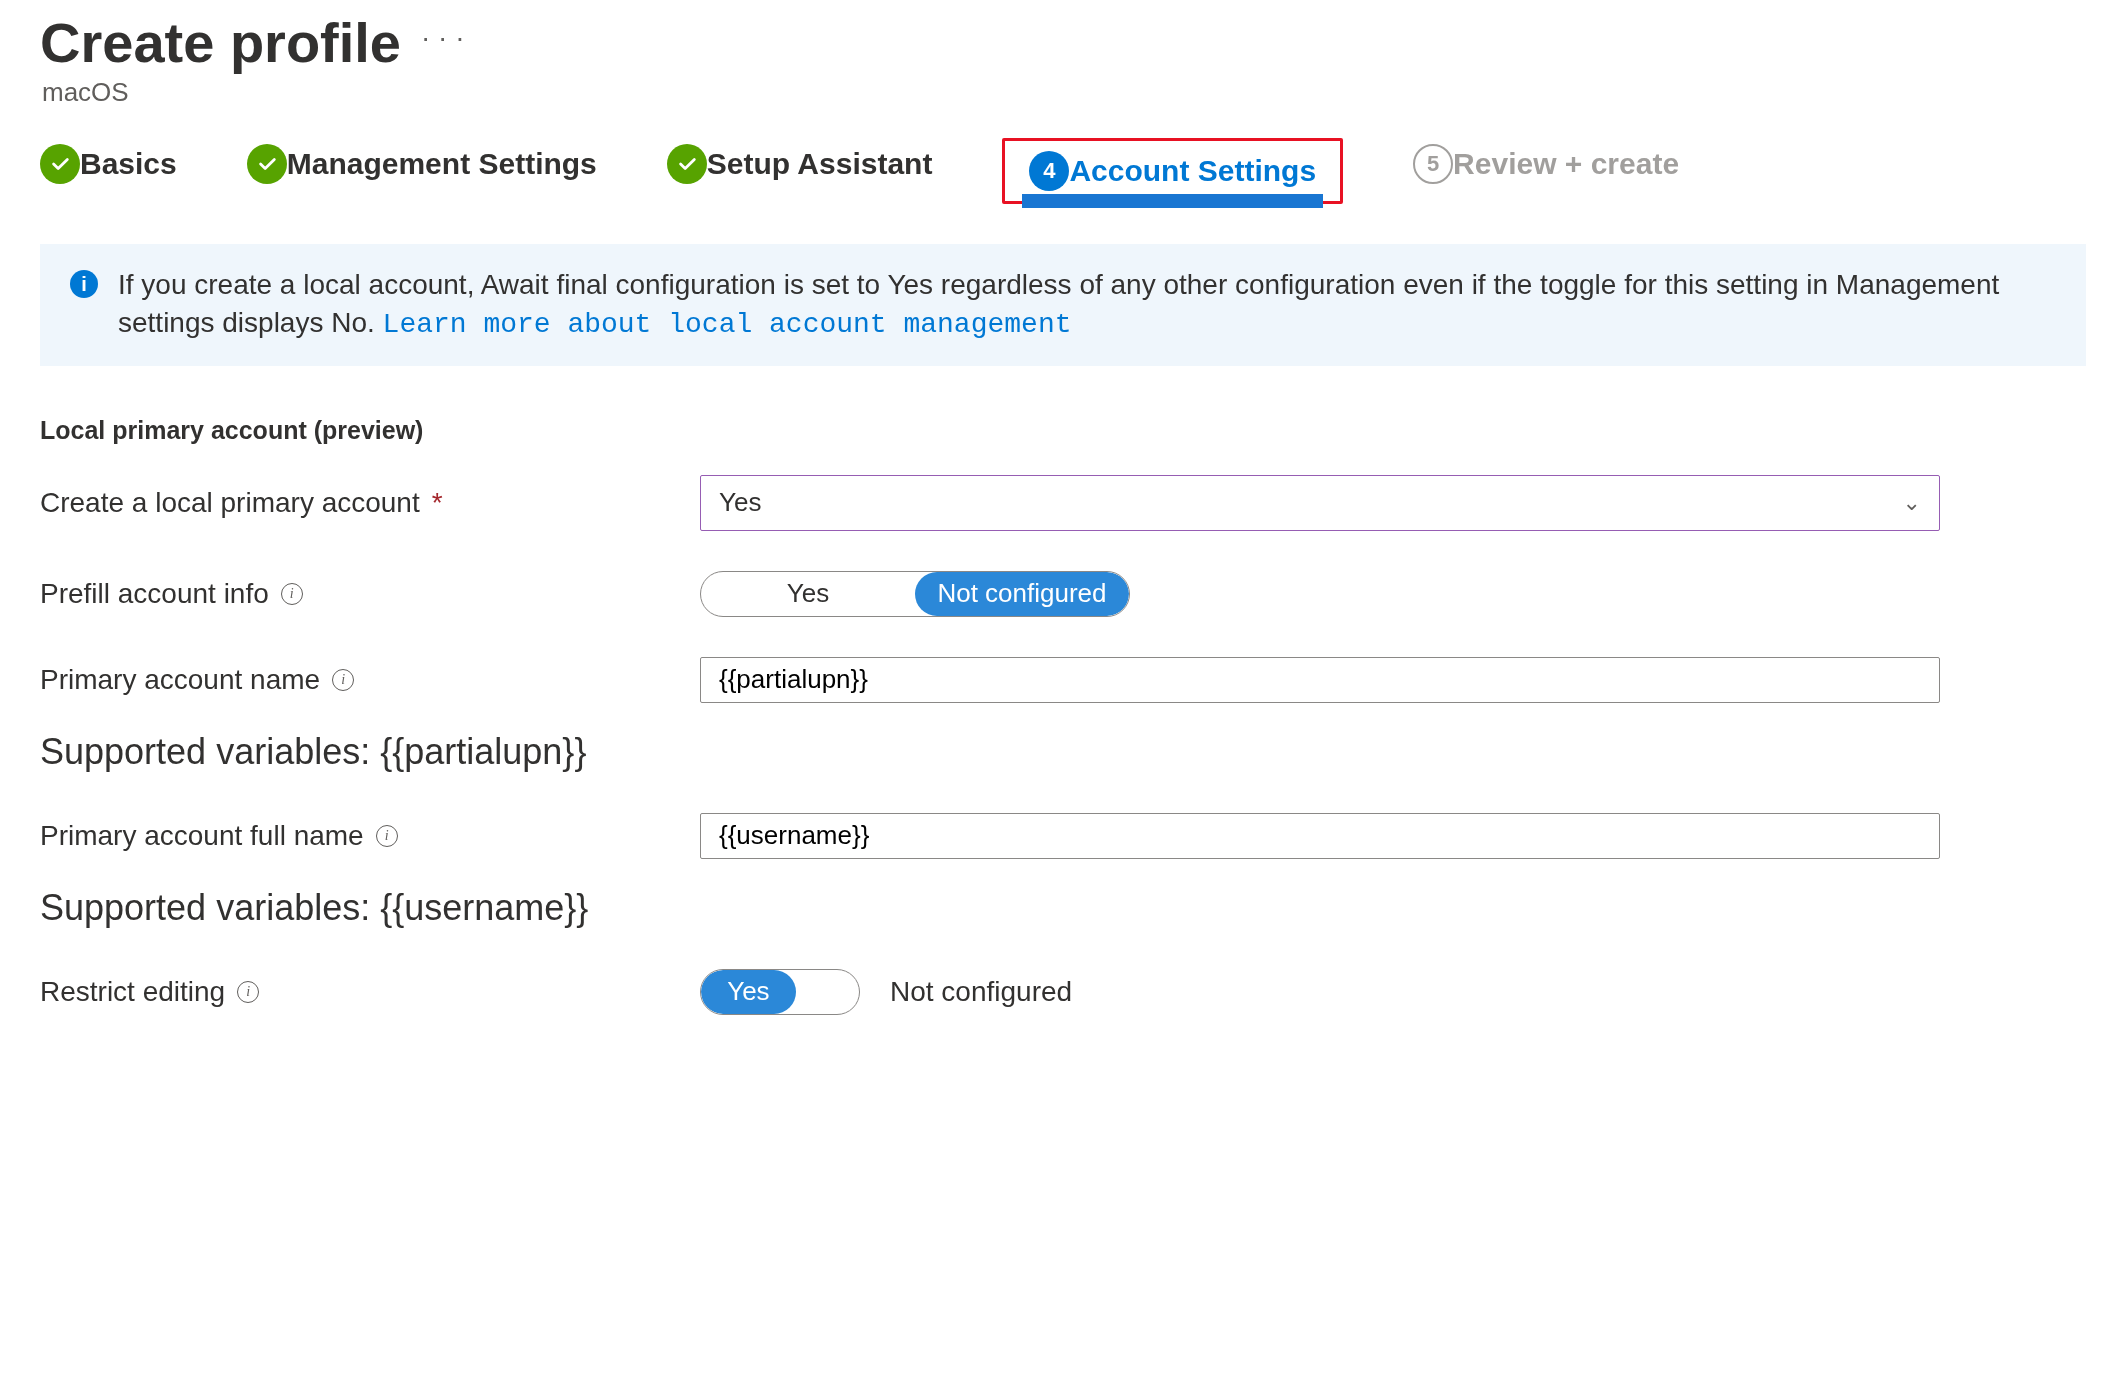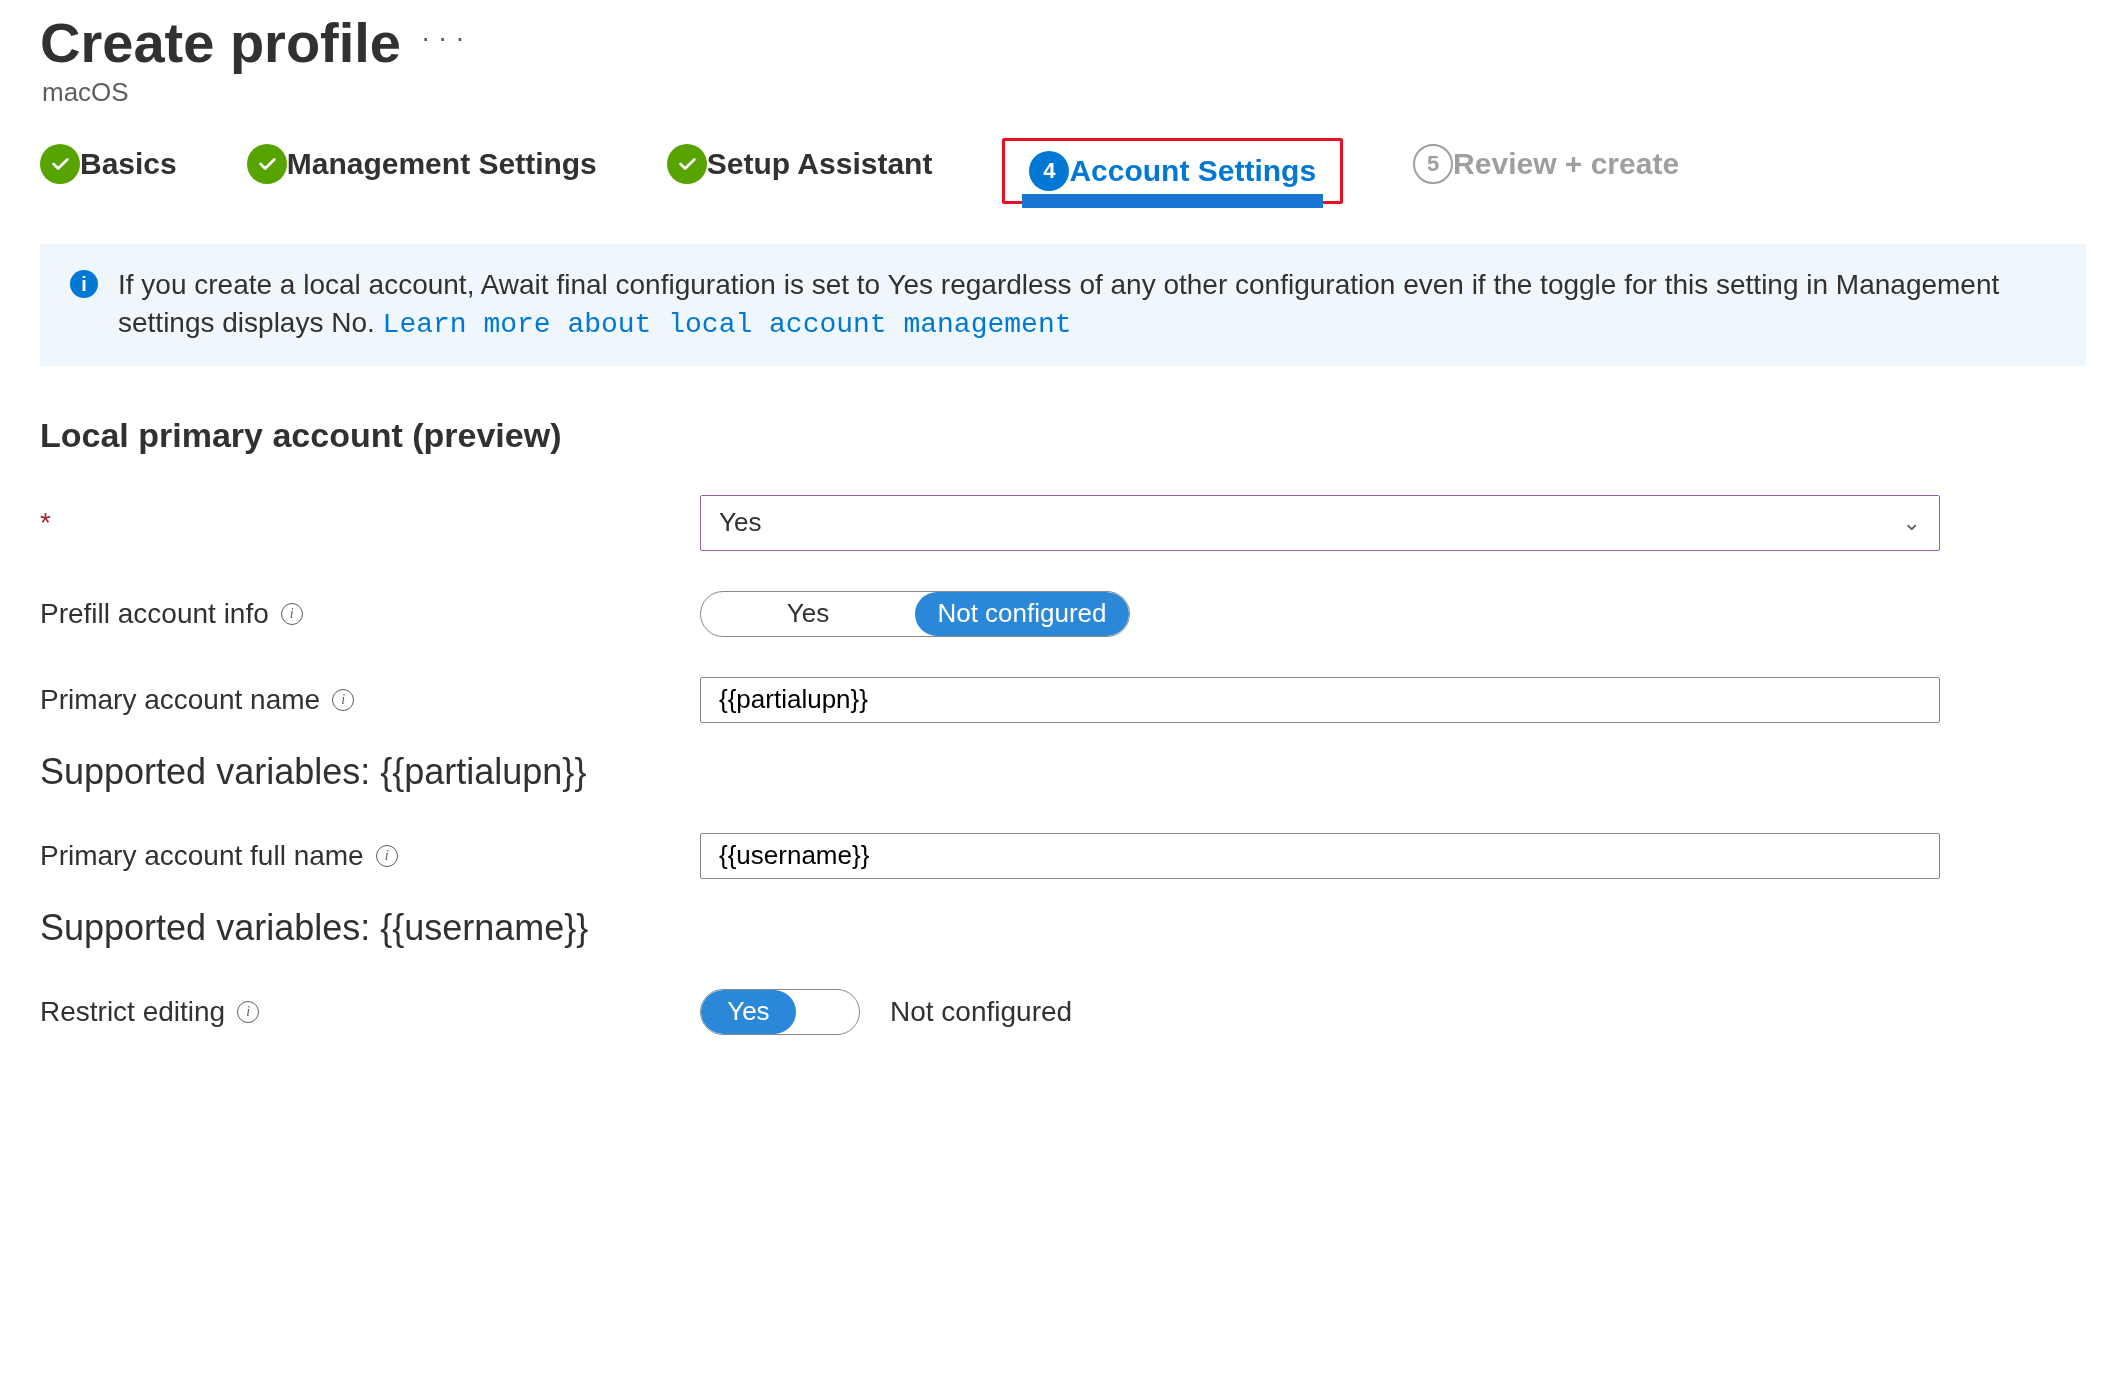--- a/index.html
+++ b/index.html
@@ -99,23 +99,23 @@
     background: #0078d4;
     color: #fff;
     font-weight: 700;
     font-size: 20px;
     display: flex; align-items: center; justify-content: center;
     flex-shrink: 0; margin-top: 4px;
   }
   .info-banner a { color: #0078d4; text-decoration: none; font-family: Liberation Mono, monospace; }
 
   .section-heading {
-    font-size: 34px;
-    font-weight: 600;
-    margin: 10px 0 40px 0;
+    font-size: 25px;
+    font-weight: 600;
+    margin: 10px 0 30px 0;
   }
 
   .form-row {
     display: flex;
     align-items: center;
     margin-bottom: 40px;
   }
   .form-row.tight { margin-bottom: 10px; }
   .label-col {
     width: 660px;
@@ -253,20 +253,21 @@
   <div>
     <span>If you create a local account, Await final configuration is set to Yes regardless of any other configuration even if the toggle for this setting in Management settings displays No. </span>
     <a href="#">Learn more about local account management</a>
   </div>
 </div>
 
 <div class="section-heading">Local primary account (preview)</div>
 
 <div class="form-row">
   <div class="label-col">
+    <span>Create a local primary account</span>
     <span class="req">*</span>
   </div>
   <div class="control-col">
     <div class="select-box">
       <span>Yes</span>
       <span class="chev">⌄</span>
     </div>
   </div>
 </div>
 

